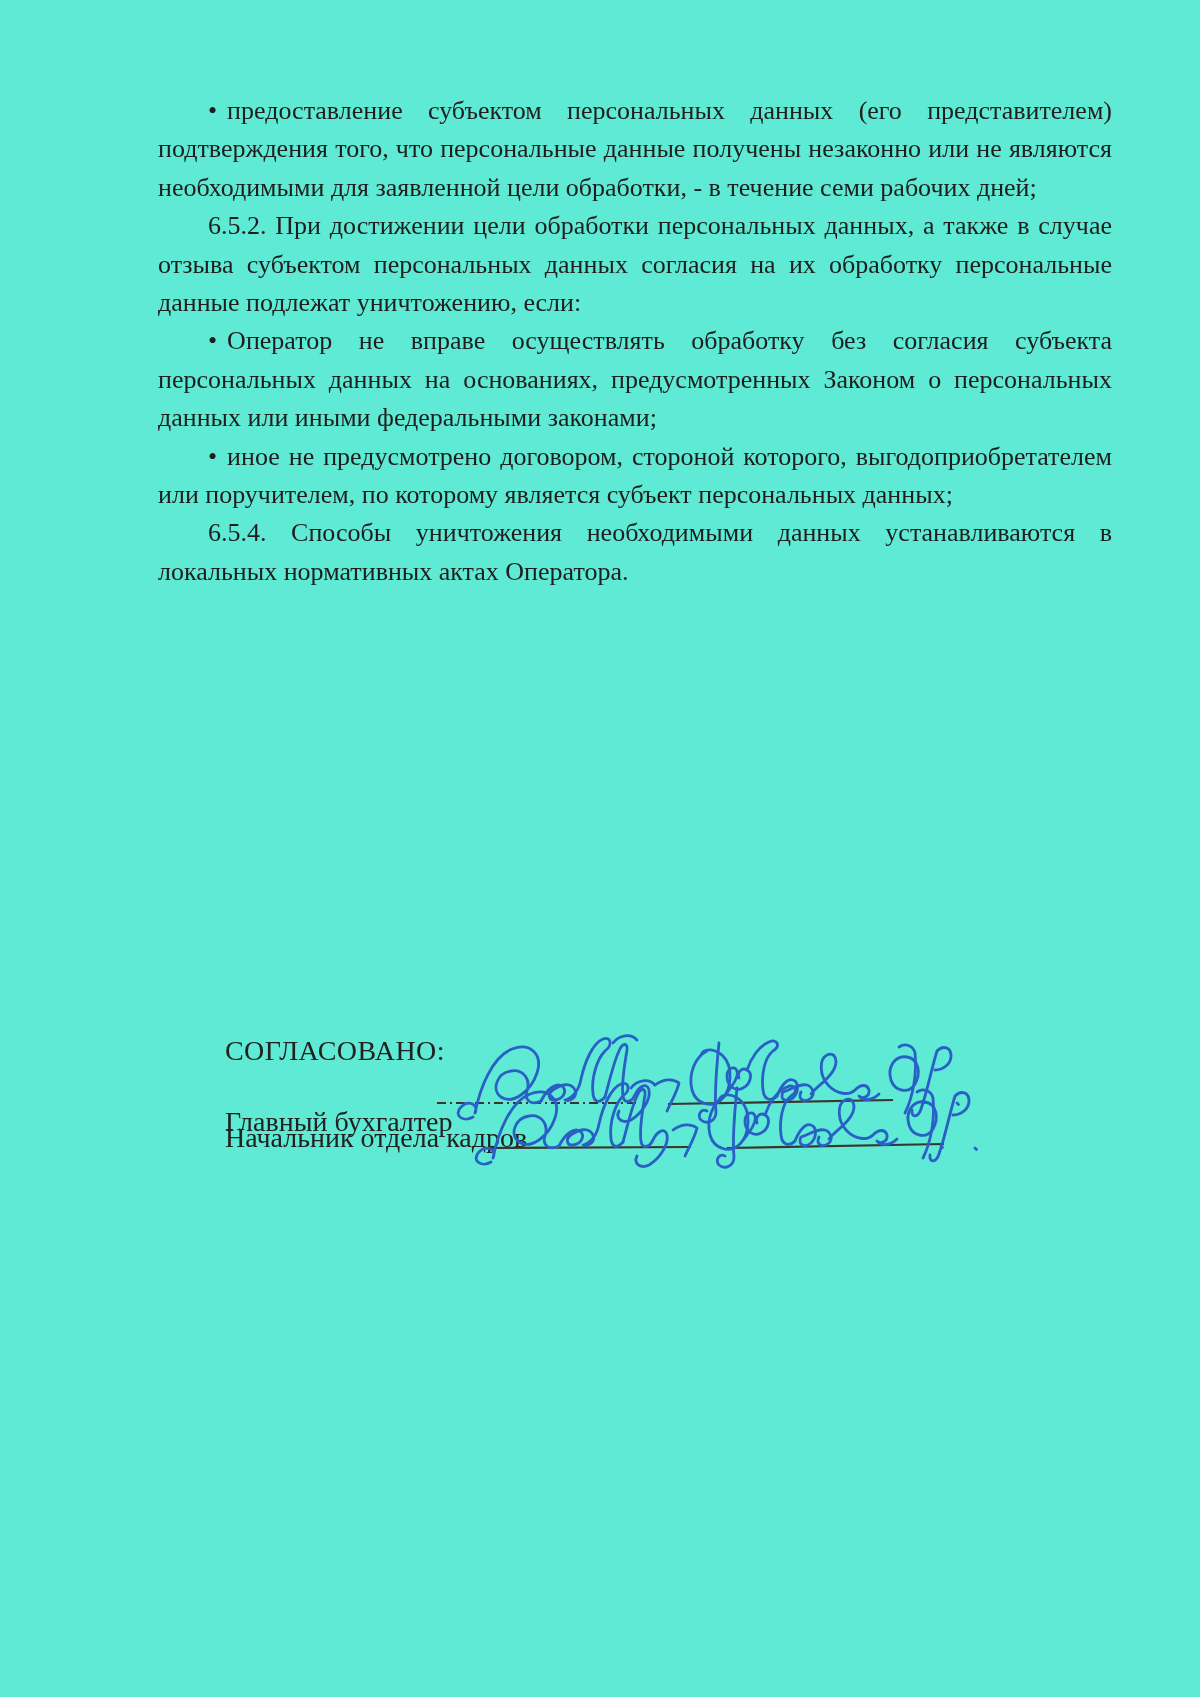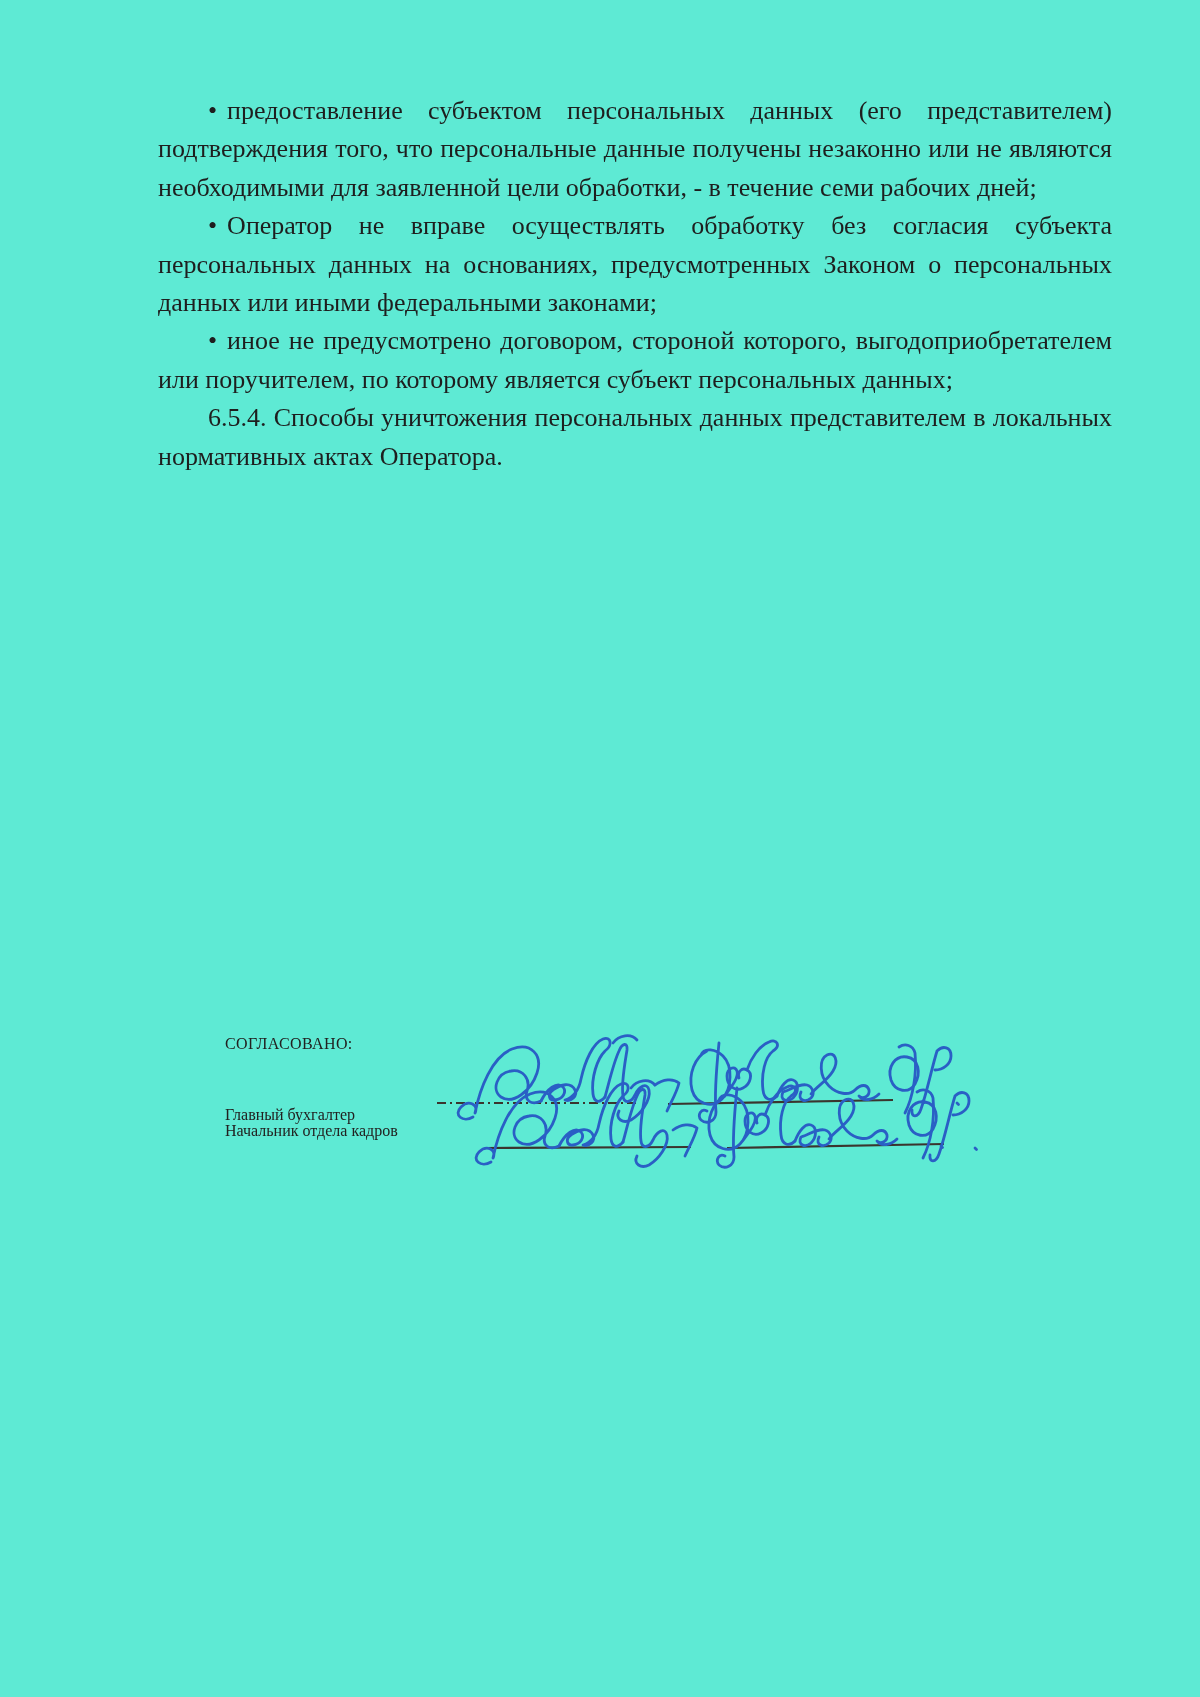--- a/index.html
+++ b/index.html
@@ -19,44 +19,45 @@
     font-size: 26px;
     line-height: 38.4px;
     color: #1e1e1e;
     text-align: justify;
   }
   .para { margin: 0; text-indent: 50px; }
   .bullet { margin-right: 10px; }
   .approval-heading, .signer-role {
     position: absolute;
     left: 225px;
-    font-size: 16px;
+    font-size: 28px;
     color: #222120;
     white-space: nowrap;
   }
   .approval-heading { top: 1035px; letter-spacing: 0.4px; }
   .signer-role.r1 { top: 1106px; }
   .signer-role.r2 { top: 1122px; }
   .sig-overlay {
     position: absolute;
     left: 0; top: 0;
     width: 1200px; height: 1697px;
     pointer-events: none;
   }
 </style>
 </head>
 <body>
 
 <div class="page">
 
   <div class="body-text">
     <p class="para"><span class="bullet">•</span><span class="ptext">предоставление субъектом персональных данных (его представителем) подтверждения того, что персональные данные получены незаконно или не являются необходимыми для заявленной цели обработки, - в течение семи рабочих дней;</span></p>
+    <p class="para"><span class="ptext">6.5.2. При достижении цели обработки персональных данных, а также в случае отзыва субъектом персональных данных согласия на их обработку персональные данные подлежат уничтожению, если:</span></p>
     <p class="para"><span class="bullet">•</span><span class="ptext">Оператор не вправе осуществлять обработку без согласия субъекта персональных данных на основаниях, предусмотренных Законом о персональных данных или иными федеральными законами;</span></p>
     <p class="para"><span class="bullet">•</span><span class="ptext">иное не предусмотрено договором, стороной которого, выгодоприобретателем или поручителем, по которому является субъект персональных данных;</span></p>
-    <p class="para"><span class="ptext">6.5.4. Способы уничтожения персональных данных представителем в локальных нормативных актах Оператора.</span></p>
+    <p class="para"><span class="ptext">6.5.4. Способы уничтожения необходимыми данных устанавливаются в локальных нормативных актах Оператора.</span></p>
   </div>
 
   <div class="approval-heading">СОГЛАСОВАНО:</div>
   <div class="signer-role r1">Главный бухгалтер</div>
   <div class="signer-role r2">Начальник отдела кадров</div>
 
   <svg class="sig-overlay" viewBox="0 0 1200 1697" xmlns="http://www.w3.org/2000/svg">
     <defs>
       <g id="sigrow" fill="none" stroke-linecap="round" stroke-linejoin="round" stroke-width="2.8">
 

